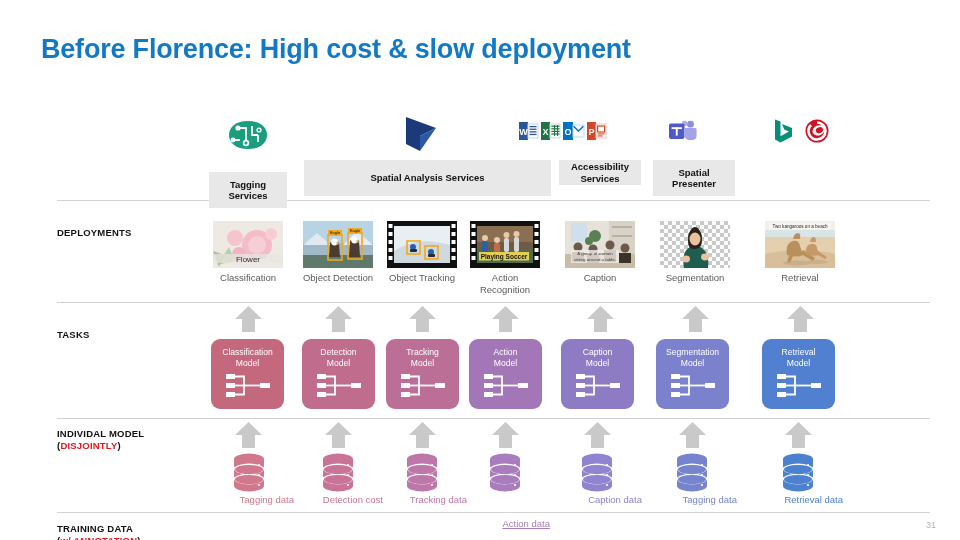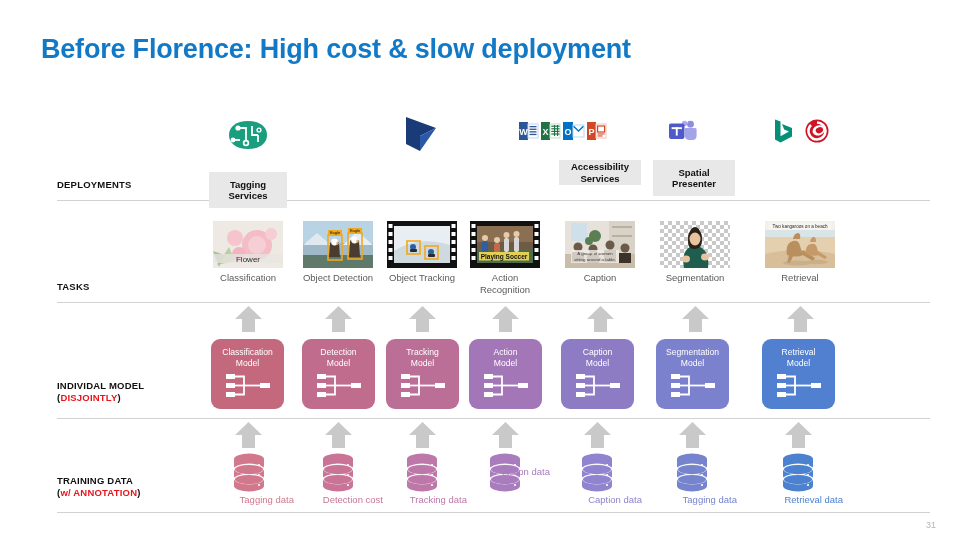--- a/index.html
+++ b/index.html
@@ -9,21 +9,21 @@
   .slide{position:absolute;inset:0;background:#ffffff;}
 
   
   .title{position:absolute;left:41px;top:34px;font-size:27px;font-weight:700;
          color:#1279c6;letter-spacing:-.2px;white-space:nowrap;}
   .subtitle{position:absolute;left:41px;top:70px;font-size:17px;font-weight:400;
             color:#1279c6;white-space:nowrap;}
 
   
   .rowlabel{position:absolute;font-size:9.5px;font-weight:700;color:#111;
-            letter-spacing:.2px;line-height:12px;}
+            letter-spacing:.2px;line-height:12px;margin-top:48px;}
   .rowlabel .red{color:#e8151d;}
 
   
   .divider{position:absolute;height:1px;background:#d2d2d2;left:57px;width:873px;}
 
   
   .depbox{position:absolute;background:#e8e8e8;display:flex;align-items:center;
           justify-content:center;text-align:center;font-size:9.5px;font-weight:700;
           line-height:11.5px;color:#111;}
 
@@ -171,20 +171,23 @@
       <ellipse cx="16.4" cy="12.2" rx="3.8" ry="2.9" fill="#cf1425" transform="rotate(-22 16.4 12.2)"></ellipse>
     </svg>
   </div>
 
   <div class="depbox" style="left:209px;top:172px;width:78px;height:36px;">
     <span>
       <span>Tagging</span><br><span>Services</span>
     </span>
   </div>
 
+  <div class="depbox" style="left:304px;top:160px;width:247px;height:36px;">
+    <span>Spatial Analysis Services</span>
+  </div>
 
   <div class="depbox" style="left:559px;top:160px;width:82px;height:25px;">
     <span>
       <span>Accessibility</span><br><span>Services</span>
     </span>
   </div>
 
   <div class="depbox" style="left:653px;top:160px;width:82px;height:36px;">
     <span>
       <span>Spatial</span><br><span>Presenter</span>
@@ -712,21 +715,21 @@
           <ellipse cx="19" cy="16.6" rx="14" ry="4.6"></ellipse>
           <ellipse cx="19" cy="26.6" rx="14" ry="4.6"></ellipse>
         </g>
       <g fill="#fff">
           <circle cx="29" cy="12" r="1.1"></circle>
           <circle cx="29" cy="22" r="1.1"></circle>
           <circle cx="29" cy="32" r="1.1"></circle>
         </g>
     </svg>
   </div>
-  <div class="dbcap" style="left:460px;top:466px;width:90px;color:#a97cbd;">Action data</div>
+  <div class="dbcap" style="left:460px;top:518px;width:90px;color:#a97cbd;text-decoration:underline;">Action data</div>
 
   <div class="db" style="left:578px;top:453px;">
     <svg width="38" height="40" viewBox="0 0 38 40">
       <g fill="#9083cf">
           <ellipse cx="19" cy="6" rx="15" ry="5.4"></ellipse>
         <path d="M4 6 v7 a15 5.4 0 0 0 30 0 V6z"></path>
           <path d="M4 16 v7 a15 5.4 0 0 0 30 0 V16z"></path>
         <path d="M4 26 v7 a15 5.4 0 0 0 30 0 V26z"></path>
         </g>
       <g fill="#fff">

